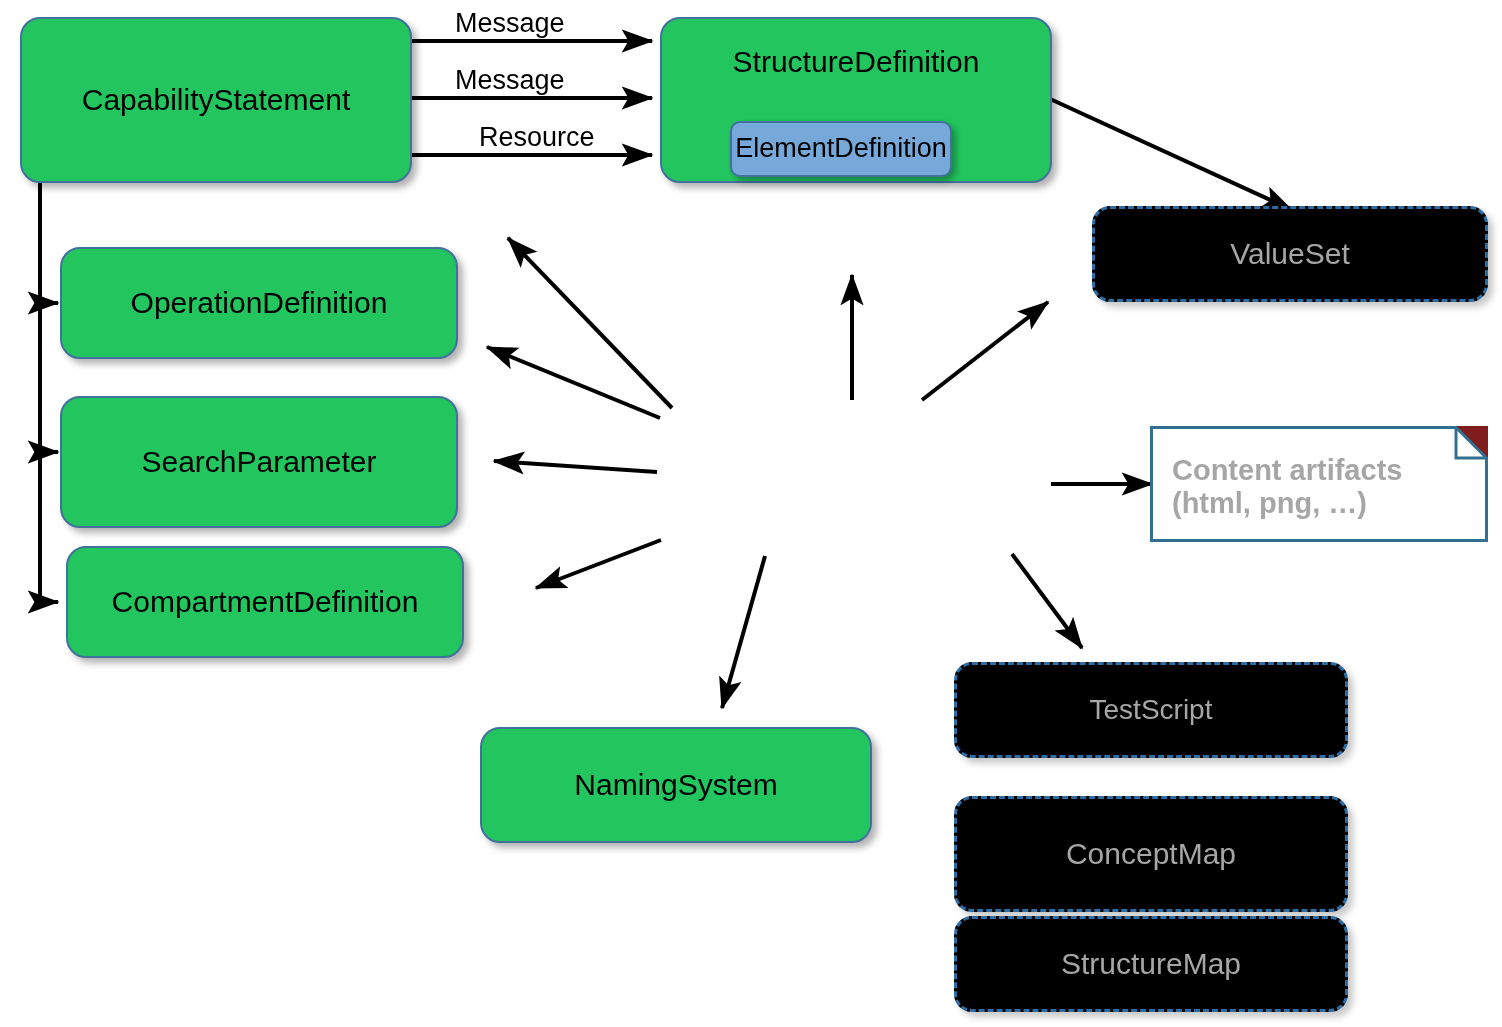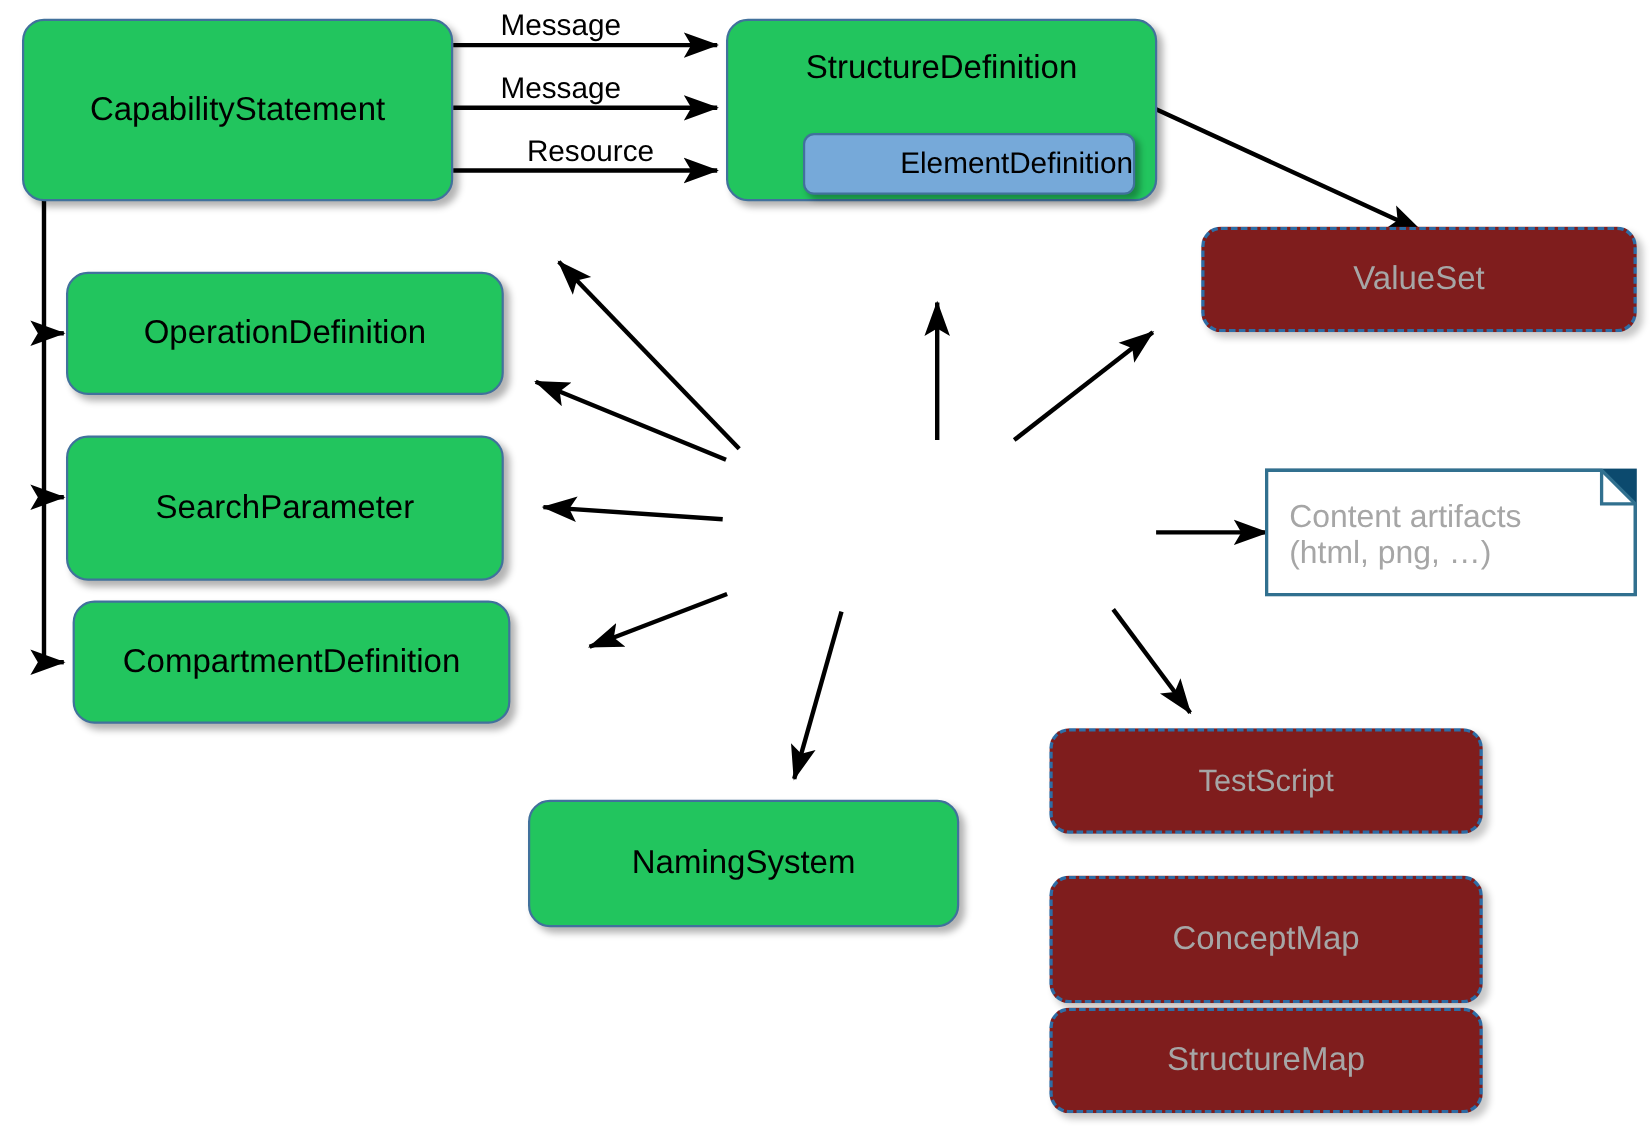--- a/index.html
+++ b/index.html
@@ -30,38 +30,39 @@
     z-index: 3;
   }
   .node-solid {
     background: #22c55e;
     border: 2px solid #41719c;
     border-radius: 20px;
     color: #000000;
     box-shadow: 5px 5px 7px rgba(0,0,0,0.30);
   }
   .node-dashed {
-    background: #7f1d1d;
+    background: #000000;
     border: 3px dashed #2e6ca4;
     border-radius: 18px;
     color: #a6a6a6;
     box-shadow: 5px 5px 7px rgba(0,0,0,0.22);
   }
   .node-inner {
     background: #76a9d9;
     border: 2px solid #41719c;
     border-radius: 10px;
     color: #000000;
     box-shadow: 4px 4px 6px rgba(0,0,0,0.30);
   }
   .node-doc {
-    background: #0c4a6e;
+    background: #7f1d1d;
     color: #a6a6a6;
     display: block;
     text-align: left;
+    font-weight: bold;
   }
   .node-doc .doc-text {
     position: absolute;
     left: 22px;
     top: 28px;
     white-space: pre-line;
   }
   .doc-shape {
     position: absolute;
     left: 0;
@@ -156,21 +157,21 @@
   <div class="label-edge" style="left:455px; top:8px;">Message</div>
   <div class="label-edge" style="left:455px; top:65px;">Message</div>
   <div class="label-edge" style="left:455px; top:122px;margin-left:24px;">Resource</div>
 
   <div class="node node-solid" style="left:20px; top:17px; width:392px; height:166px; font-size:30px;text-align:right;">
     <span>CapabilityStatement</span>
   </div>
 
   <div class="node node-solid" style="left:660px; top:17px; width:392px; height:166px; font-size:30px; display:block;">
     <span class="nd-title" style="top:26px;">StructureDefinition</span>
-    <div class="node node-inner" style="left:68px; top:102px; width:302px; height:56px; font-size:27px;justify-content:flex-end;">
+    <div class="node node-inner" style="left:68px; top:102px; width:222px; height:56px; font-size:27px;">
       <span>ElementDefinition</span>
     </div>
   </div>
 
   <div class="node node-dashed" style="left:1092px; top:206px; width:396px; height:96px; font-size:30px;">
     <span>ValueSet</span>
   </div>
 
   <div class="node node-solid" style="left:60px; top:247px; width:398px; height:112px; font-size:30px;">
     <span>OperationDefinition</span>

